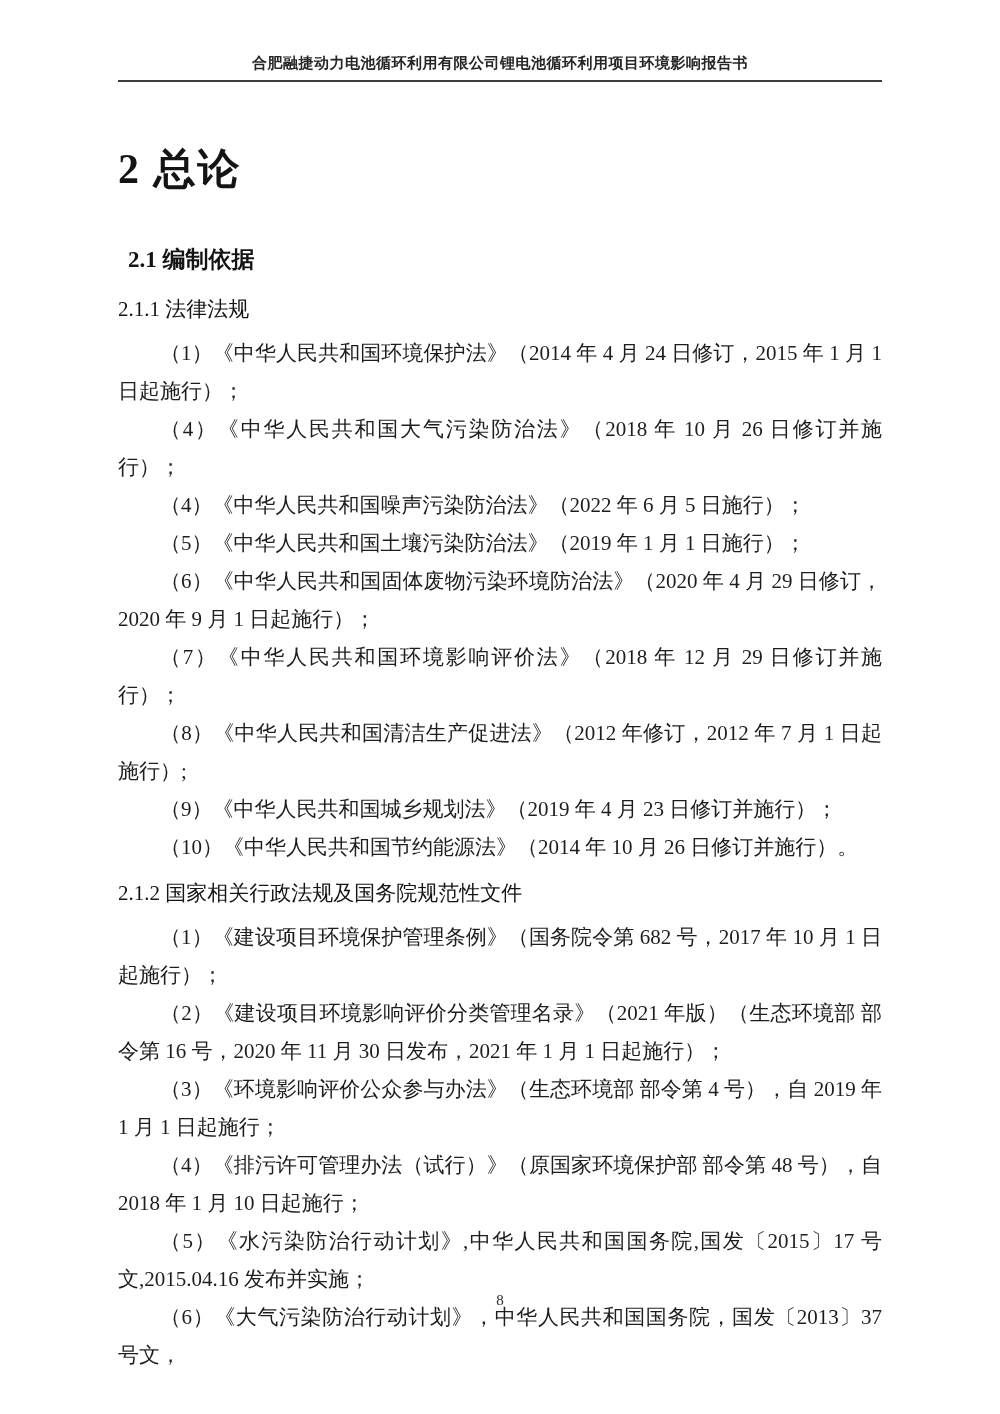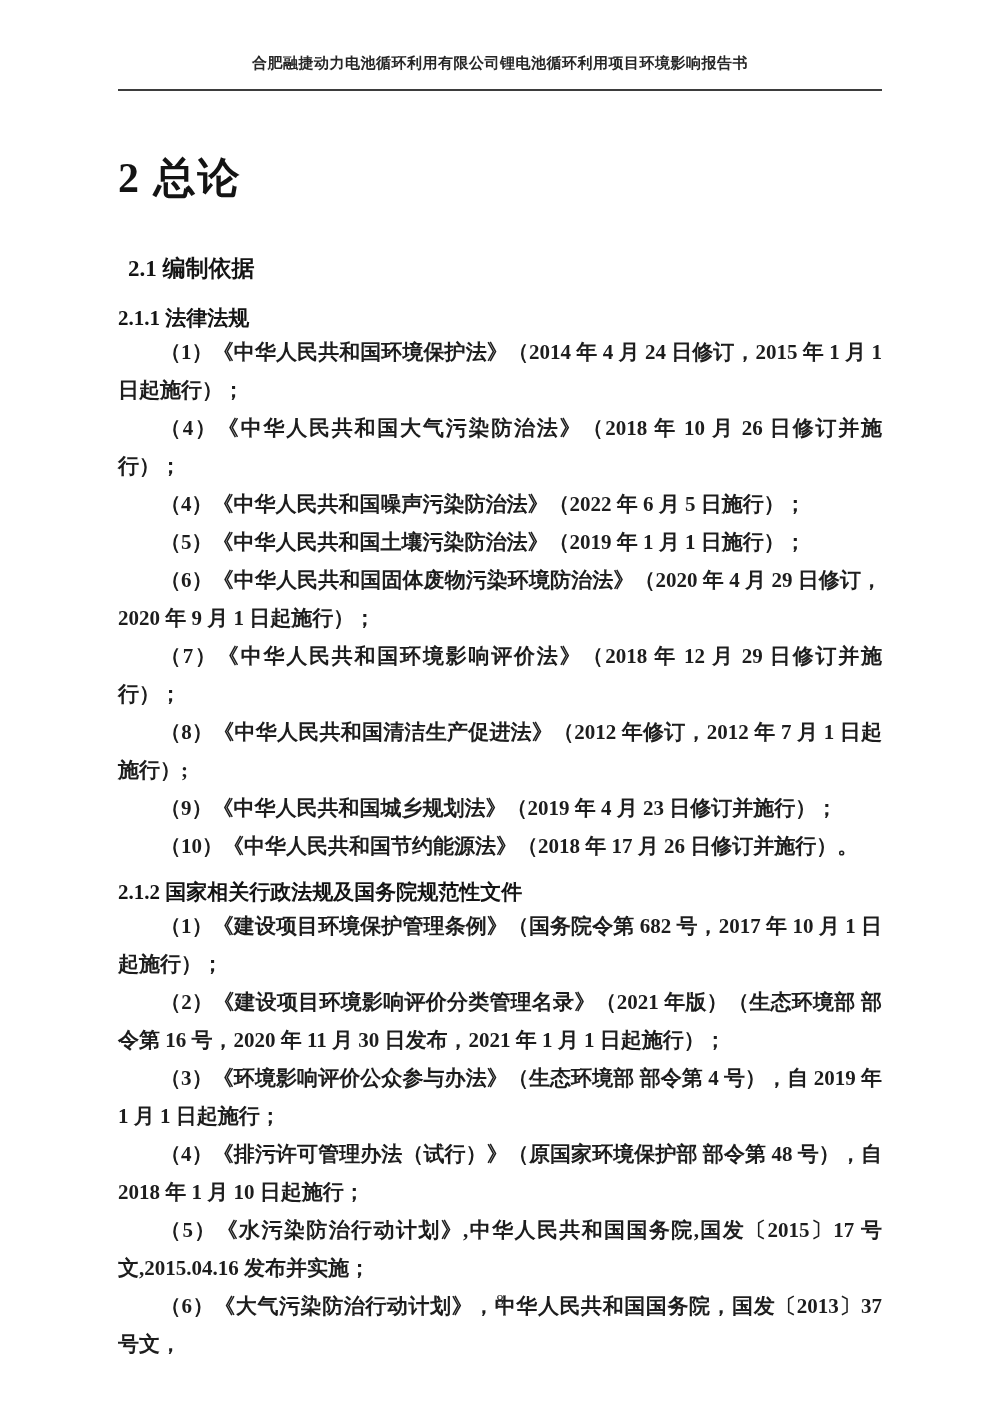--- a/index.html
+++ b/index.html
@@ -16,21 +16,21 @@
     color: #1d1d1d;
     font-family: "Liberation Serif", "DejaVu Serif", serif;
     overflow: hidden;
   }
   .content {
     margin: 0 118px;
   }
   .doc-header {
     margin: 0 118px;
     padding-top: 52px;
-    padding-bottom: 15px;
+    padding-bottom: 6px;
     border-bottom: 2px solid #3d3d3d;
   }
   .doc-header .header-text {
     text-align: center;
     font-size: 15px;
     font-weight: bold;
     line-height: 22px;
     color: #262626;
     letter-spacing: 0.5px;
   }
@@ -46,29 +46,28 @@
     margin: 46px 0 0 10px;
     font-size: 23px;
     line-height: 32px;
     font-weight: bold;
     color: #141414;
   }
   h3.sub-heading {
     margin: 18px 0 0 0;
     font-size: 21px;
     line-height: 30px;
-    font-weight: bold;
+    font-weight: normal;
     color: #141414;
   }
   h3.sub-heading.second {
     margin-top: 12px;
   }
   .body-block {
-    margin-top: 0;
-    font-weight: bold;
+    margin-top: 10px;
   }
   p.body-par {
     margin: 0;
     font-size: 21px;
     line-height: 38px;
     text-indent: 2em;
     text-align: justify;
     color: #1d1d1d;
   }
   .page-footer {
@@ -100,21 +99,21 @@
 
     <div class="body-block">
       <p class="body-par">（1）《中华人民共和国环境保护法》（2014 年 4 月 24 日修订，2015 年 1 月 1 日起施行）；</p>
       <p class="body-par">（4）《中华人民共和国大气污染防治法》（2018 年 10 月 26 日修订并施行）；</p>
       <p class="body-par">（4）《中华人民共和国噪声污染防治法》（2022 年 6 月 5 日施行）；</p>
       <p class="body-par">（5）《中华人民共和国土壤污染防治法》（2019 年 1 月 1 日施行）；</p>
       <p class="body-par">（6）《中华人民共和国固体废物污染环境防治法》（2020 年 4 月 29 日修订，2020 年 9 月 1 日起施行）；</p>
       <p class="body-par">（7）《中华人民共和国环境影响评价法》（2018 年 12 月 29 日修订并施行）；</p>
       <p class="body-par">（8）《中华人民共和国清洁生产促进法》（2012 年修订，2012 年 7 月 1 日起施行）;</p>
       <p class="body-par">（9）《中华人民共和国城乡规划法》（2019 年 4 月 23 日修订并施行）；</p>
-      <p class="body-par">（10）《中华人民共和国节约能源法》（2018 年 17 月 26 日修订并施行）。</p>
+      <p class="body-par">（10）《中华人民共和国节约能源法》（2014 年 10 月 26 日修订并施行）。</p>
     </div>
 
     <h3 class="sub-heading second">2.1.2 国家相关行政法规及国务院规范性文件</h3>
 
     <div class="body-block">
       <p class="body-par">（1）《建设项目环境保护管理条例》（国务院令第 682 号，2017 年 10 月 1 日起施行）；</p>
       <p class="body-par">（2）《建设项目环境影响评价分类管理名录》（2021 年版）（生态环境部 部令第 16 号，2020 年 11 月 30 日发布，2021 年 1 月 1 日起施行）；</p>
       <p class="body-par">（3）《环境影响评价公众参与办法》（生态环境部 部令第 4 号），自 2019 年 1 月 1 日起施行；</p>
       <p class="body-par">（4）《排污许可管理办法（试行）》（原国家环境保护部 部令第 48 号），自 2018 年 1 月 10 日起施行；</p>
       <p class="body-par">（5）《水污染防治行动计划》,中华人民共和国国务院,国发〔2015〕17 号文,2015.04.16 发布并实施；</p>

